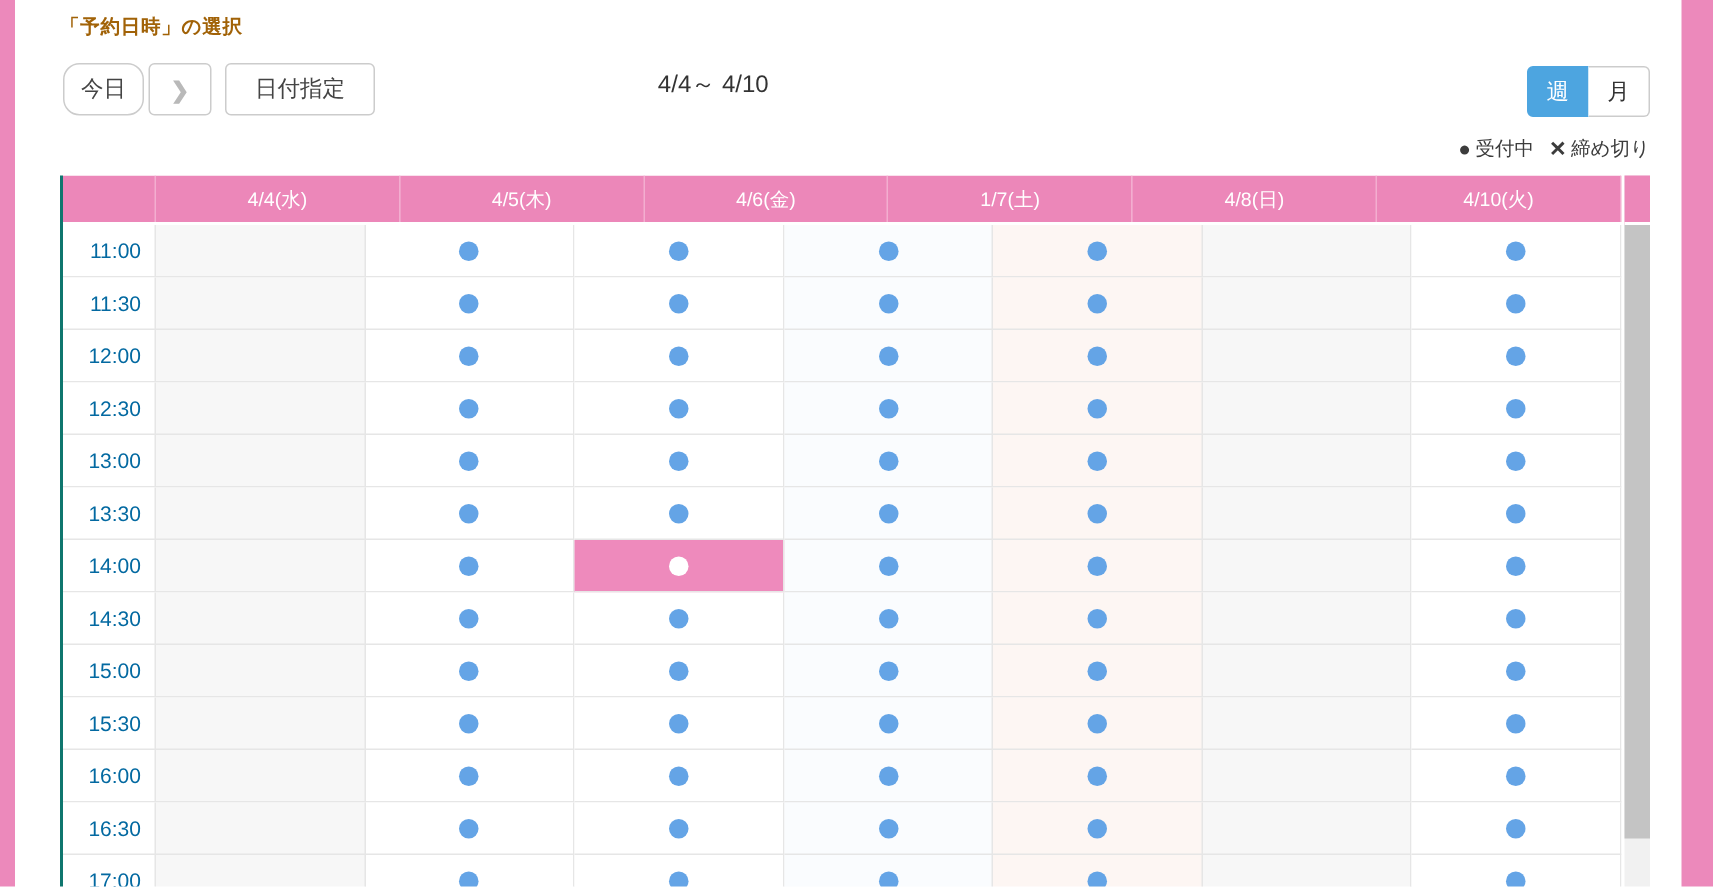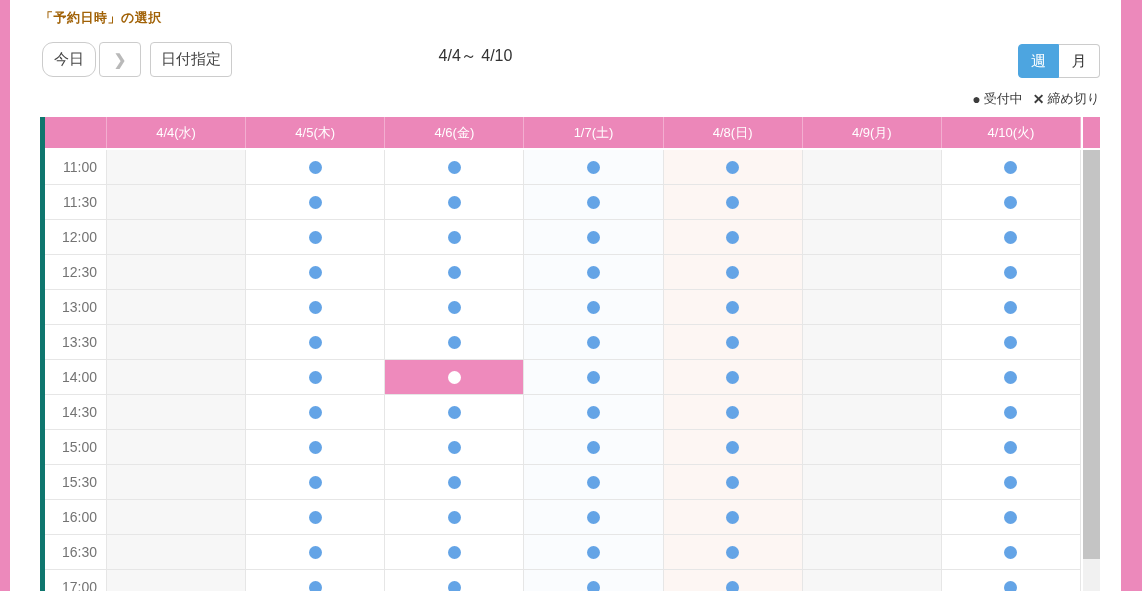--- a/index.html
+++ b/index.html
@@ -19,21 +19,21 @@
 
   .btn {
     position:absolute; top:42px; height:35px;
     background:#fff; border:1px solid #ccc; border-radius:4px;
     font-size:15px; color:#444; cursor:pointer;
     font-family:"Liberation Sans", sans-serif;
     display:flex; align-items:center; justify-content:center;
   }
   .btn.today    { left:42px;  width:54px;border-radius:11px; }
   .btn.next     { left:99px;  width:42px; }
-  .btn.datepick { left:150px; width:82px; }
+  .btn.datepick { left:150px; width:100px; }
   .chev { color:#b9b9b9; font-size:15px; font-weight:bold; }
 
   .range {
     position:absolute; top:46px; left:0; width:951px;
     text-align:center; font-size:16px; color:#333;
   }
 
   .view-toggle { position:absolute; top:44px; right:42px; display:flex; }
   .toggle {
     width:41px; height:34px; font-size:15px; cursor:pointer;
@@ -47,36 +47,36 @@
     position:absolute; top:90px; right:42px;
     display:flex; align-items:center; gap:10px;
     font-size:13px; color:#3c3c3c;
   }
   .legend-item { display:flex; align-items:center; gap:3px; }
   .legend .glyph-dot { font-size:14px; color:#3c3c3c; }
   .legend .glyph-x   { font-size:14px; font-weight:bold; color:#3c3c3c; }
 
   .table {
     position:absolute; left:40px; top:117px; width:1041px; height:474px;
-    overflow:hidden; border-left:5px solid #0f766e;
+    overflow:hidden; border-left:2px solid #0f766e;
   }
   .thead { display:flex; height:33px; border-bottom:2px solid #fff; }
   .th {
     background:#ec87b9; color:#fff; font-size:13px;
     display:flex; align-items:center; justify-content:center;
     border-right:1px solid #f3aed0;
   }
   .th.time-stub { width:62px; flex:none; }
   .th.day { flex:1; }
 
   .row { display:flex; height:35px; }
   .time-cell {
     width:62px; flex:none;
     display:flex; align-items:center; justify-content:flex-end;
-    padding-right:9px; font-size:14px; color:#737373;
+    padding-right:9px; font-size:14px; color:#0369a1;
     border-right:1px solid #e6e6e6; border-bottom:1px solid #e6e6e6;
     background:#fff;
   }
   .cell {
     flex:1; display:flex; align-items:center; justify-content:center;
     background:#fff; cursor:pointer;
     border-right:1px solid #e6e6e6; border-bottom:1px solid #e6e6e6;
   }
   .cell.closed   { background:#f7f7f7; cursor:default; }
   .cell.saturday { background:#fafcfe; }
@@ -122,21 +122,20 @@
 </div>
 
 <div class="table">
   <div class="thead">
       <div class="th time-stub"></div>
       <div class="th day">4/4(水)</div>
       <div class="th day">4/5(木)</div>
       <div class="th day">4/6(金)</div>
       <div class="th day">1/7(土)</div>
       <div class="th day">4/8(日)</div>
-      <div class="th day">4/9(月)</div>
       <div class="th day">4/10(火)</div>
     </div>
   <div class="tbody">
       <div class="row">
         <div class="time-cell">11:00</div>
         <div class="cell closed"></div>
         <div class="cell open">
           <div class="dot"></div>
         </div>
         <div class="cell open">

